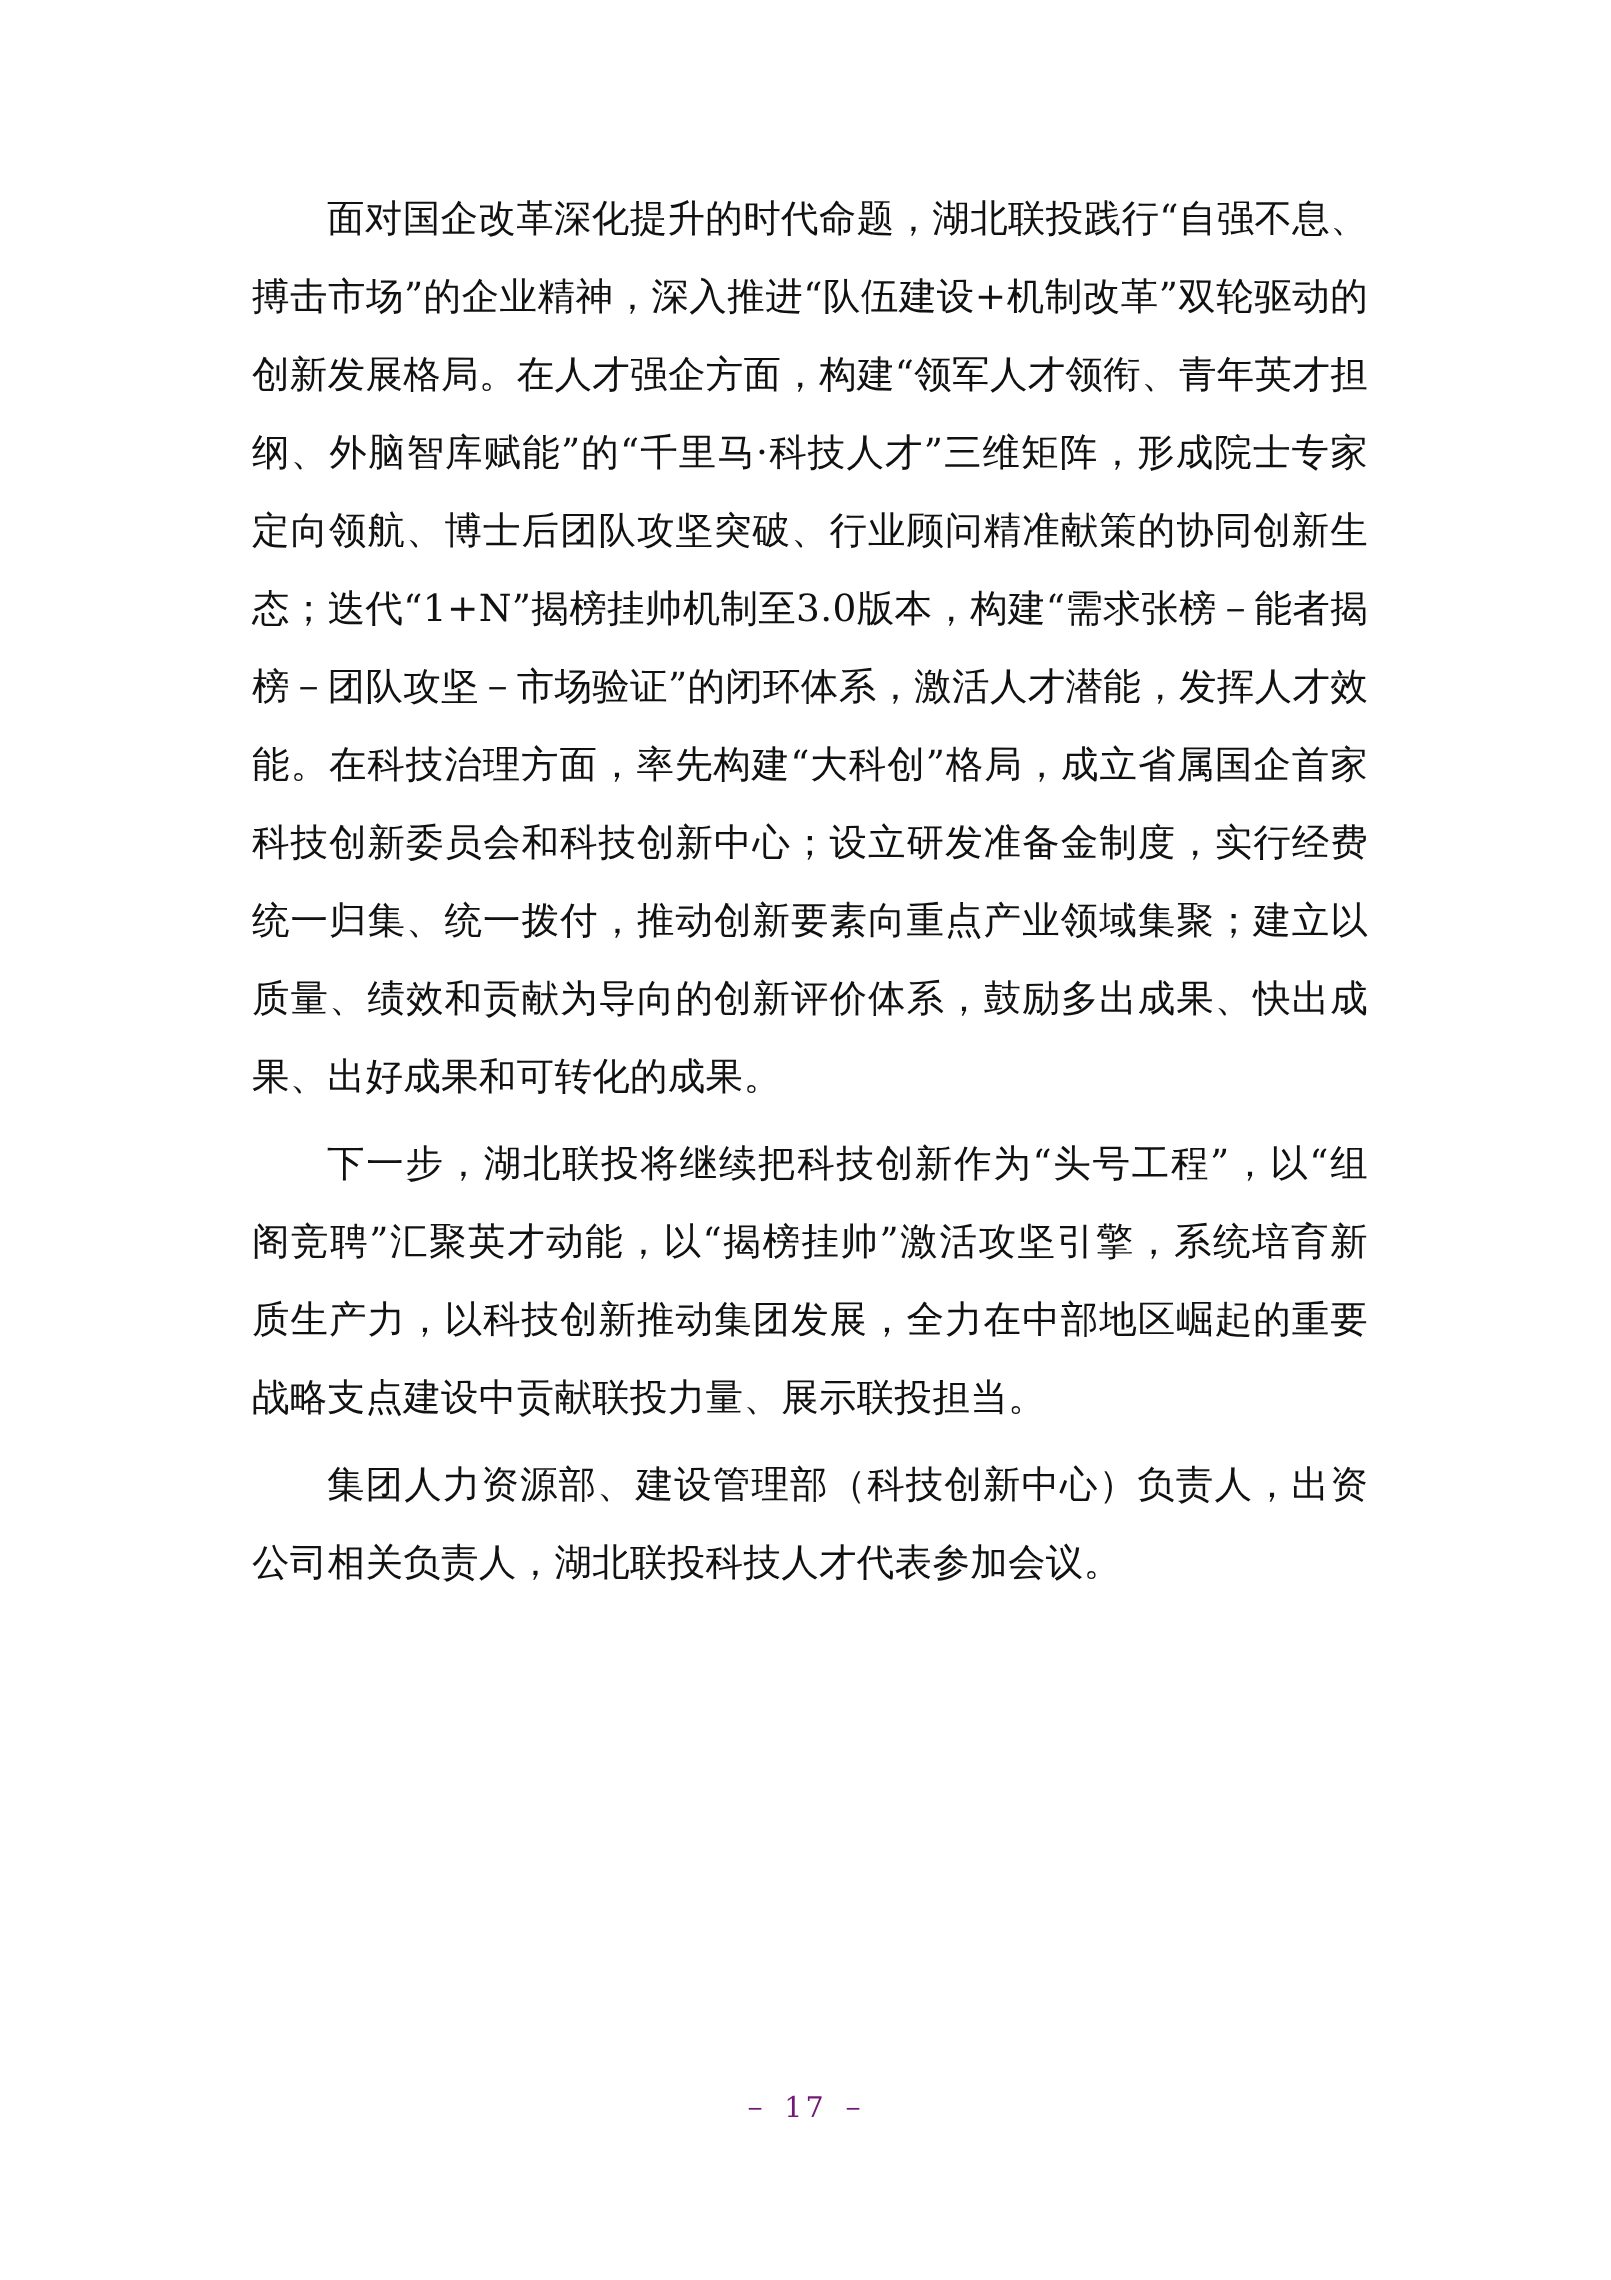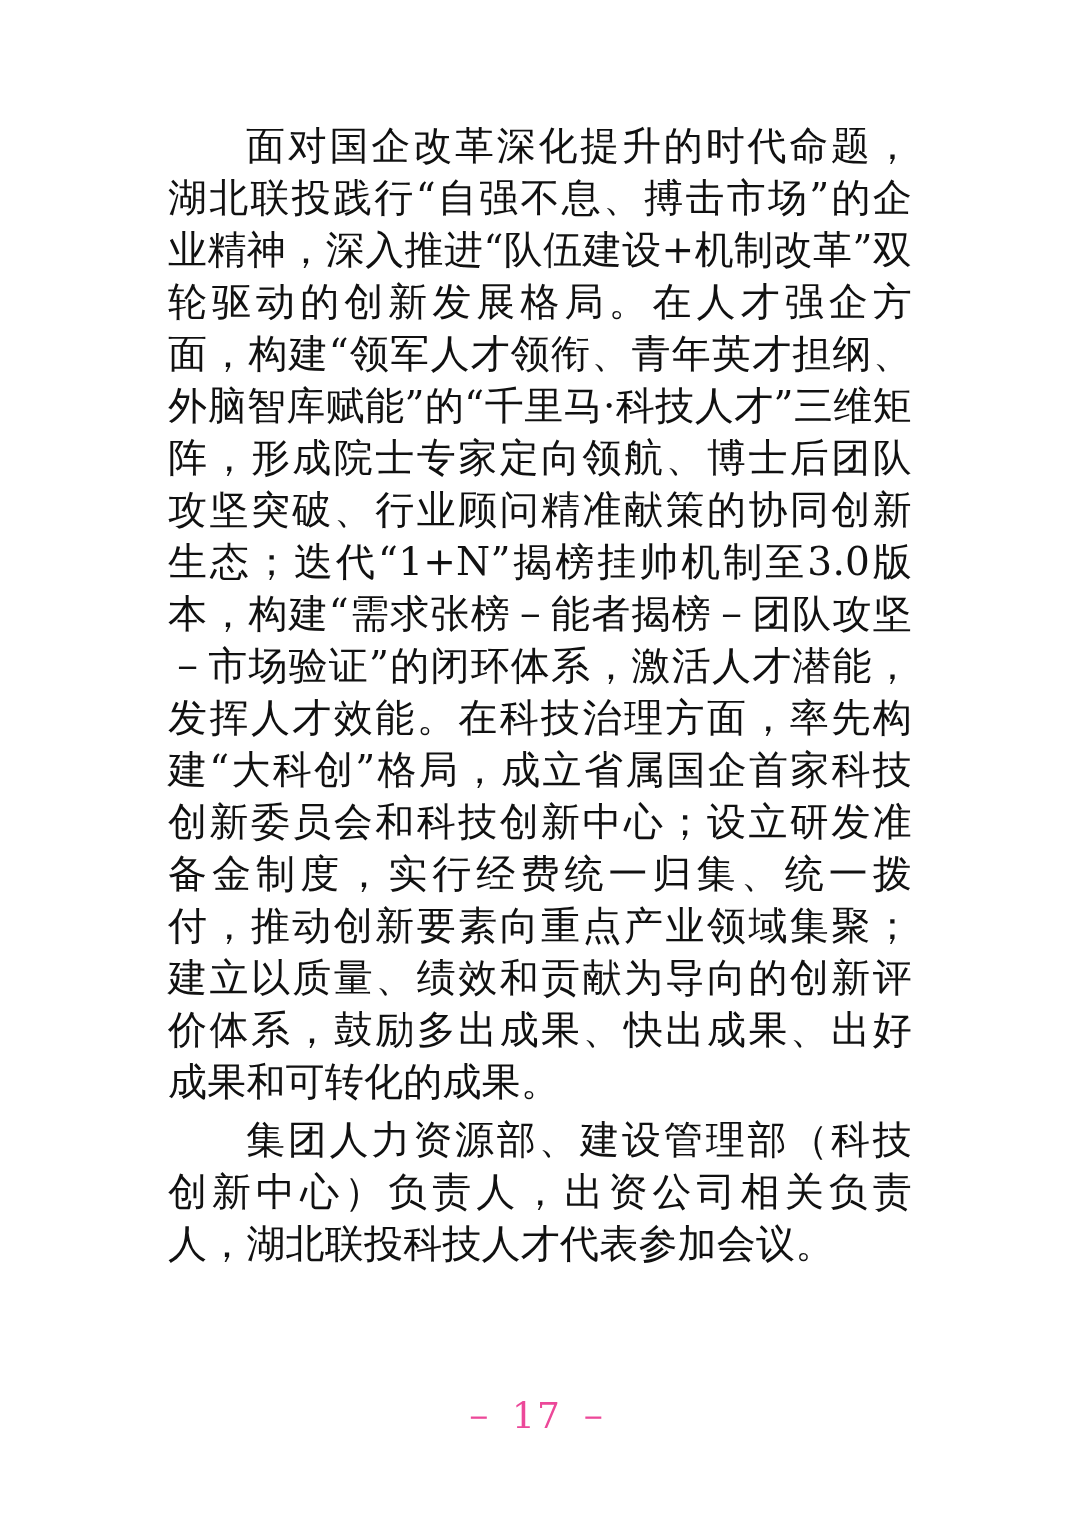--- a/index.html
+++ b/index.html
@@ -20,47 +20,48 @@
   }
   .content {
     position: absolute;
     left: 168px;
     top: 120px;
     width: 744px;
   }
   .para {
     margin: 0 0 6px 0;
     font-family: "DejaVu Serif", serif;
-    font-size: 39px;
+    font-size: 25px;
     line-height: 52px;
     color: #111111;
     text-align: justify;
     text-justify: inter-character;
     text-indent: 2em;
     letter-spacing: 0.2px;
     word-break: break-all;
   }
   .footer {
     position: absolute;
     left: 0;
     top: 1392px;
     width: 1074px;
     text-align: center;
   }
   .page-number {
     font-family: "DejaVu Serif", serif;
-    font-size: 36px;
-    color: #ec4899;
+    font-size: 19px;
+    color: #701a75;
     letter-spacing: 2px;
   }
 </style>
 </head>
 <body>
 
 <div class="page">
   <div class="content">
     <p class="para">面对国企改革深化提升的时代命题，湖北联投践行“自强不息、搏击市场”的企业精神，深入推进“队伍建设+机制改革”双轮驱动的创新发展格局。在人才强企方面，构建“领军人才领衔、青年英才担纲、外脑智库赋能”的“千里马·科技人才”三维矩阵，形成院士专家定向领航、博士后团队攻坚突破、行业顾问精准献策的协同创新生态；迭代“1+N”揭榜挂帅机制至3.0版本，构建“需求张榜－能者揭榜－团队攻坚－市场验证”的闭环体系，激活人才潜能，发挥人才效能。在科技治理方面，率先构建“大科创”格局，成立省属国企首家科技创新委员会和科技创新中心；设立研发准备金制度，实行经费统一归集、统一拨付，推动创新要素向重点产业领域集聚；建立以质量、绩效和贡献为导向的创新评价体系，鼓励多出成果、快出成果、出好成果和可转化的成果。</p>
+    <p class="para">下一步，湖北联投将继续把科技创新作为“头号工程”，以“组阁竞聘”汇聚英才动能，以“揭榜挂帅”激活攻坚引擎，系统培育新质生产力，以科技创新推动集团发展，全力在中部地区崛起的重要战略支点建设中贡献联投力量、展示联投担当。</p>
     <p class="para">集团人力资源部、建设管理部（科技创新中心）负责人，出资公司相关负责人，湖北联投科技人才代表参加会议。</p>
   </div>
   <div class="footer">
     <span class="page-number">－ 17 －</span>
   </div>
 </div>
 
 </body></html>

